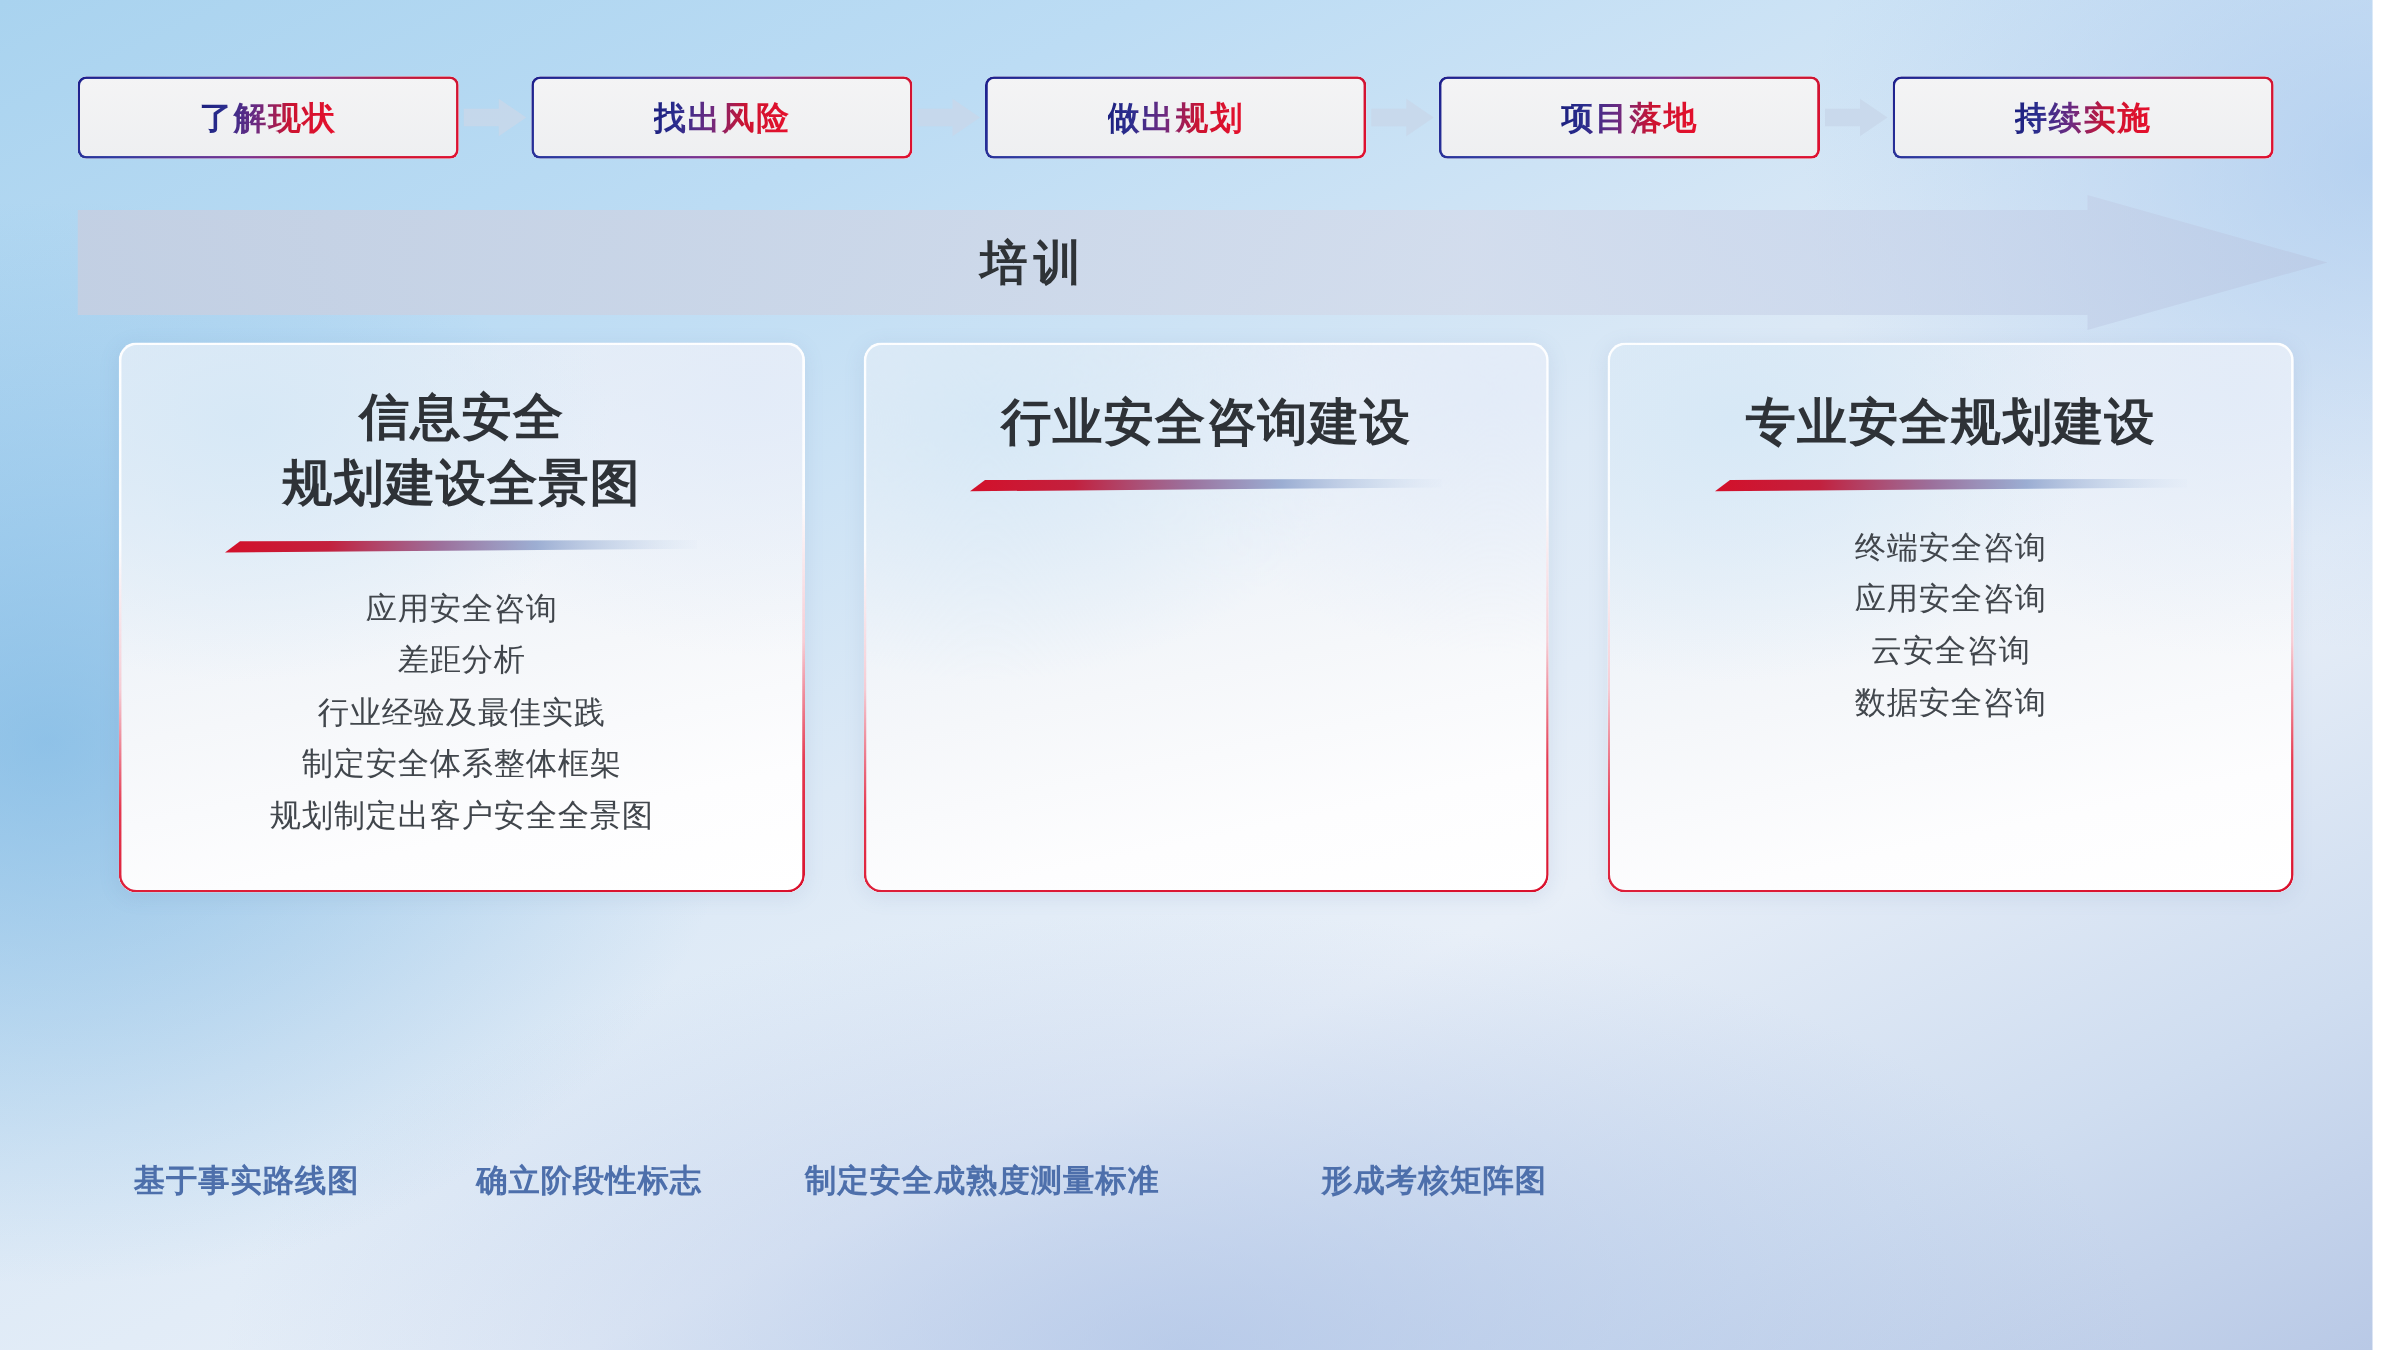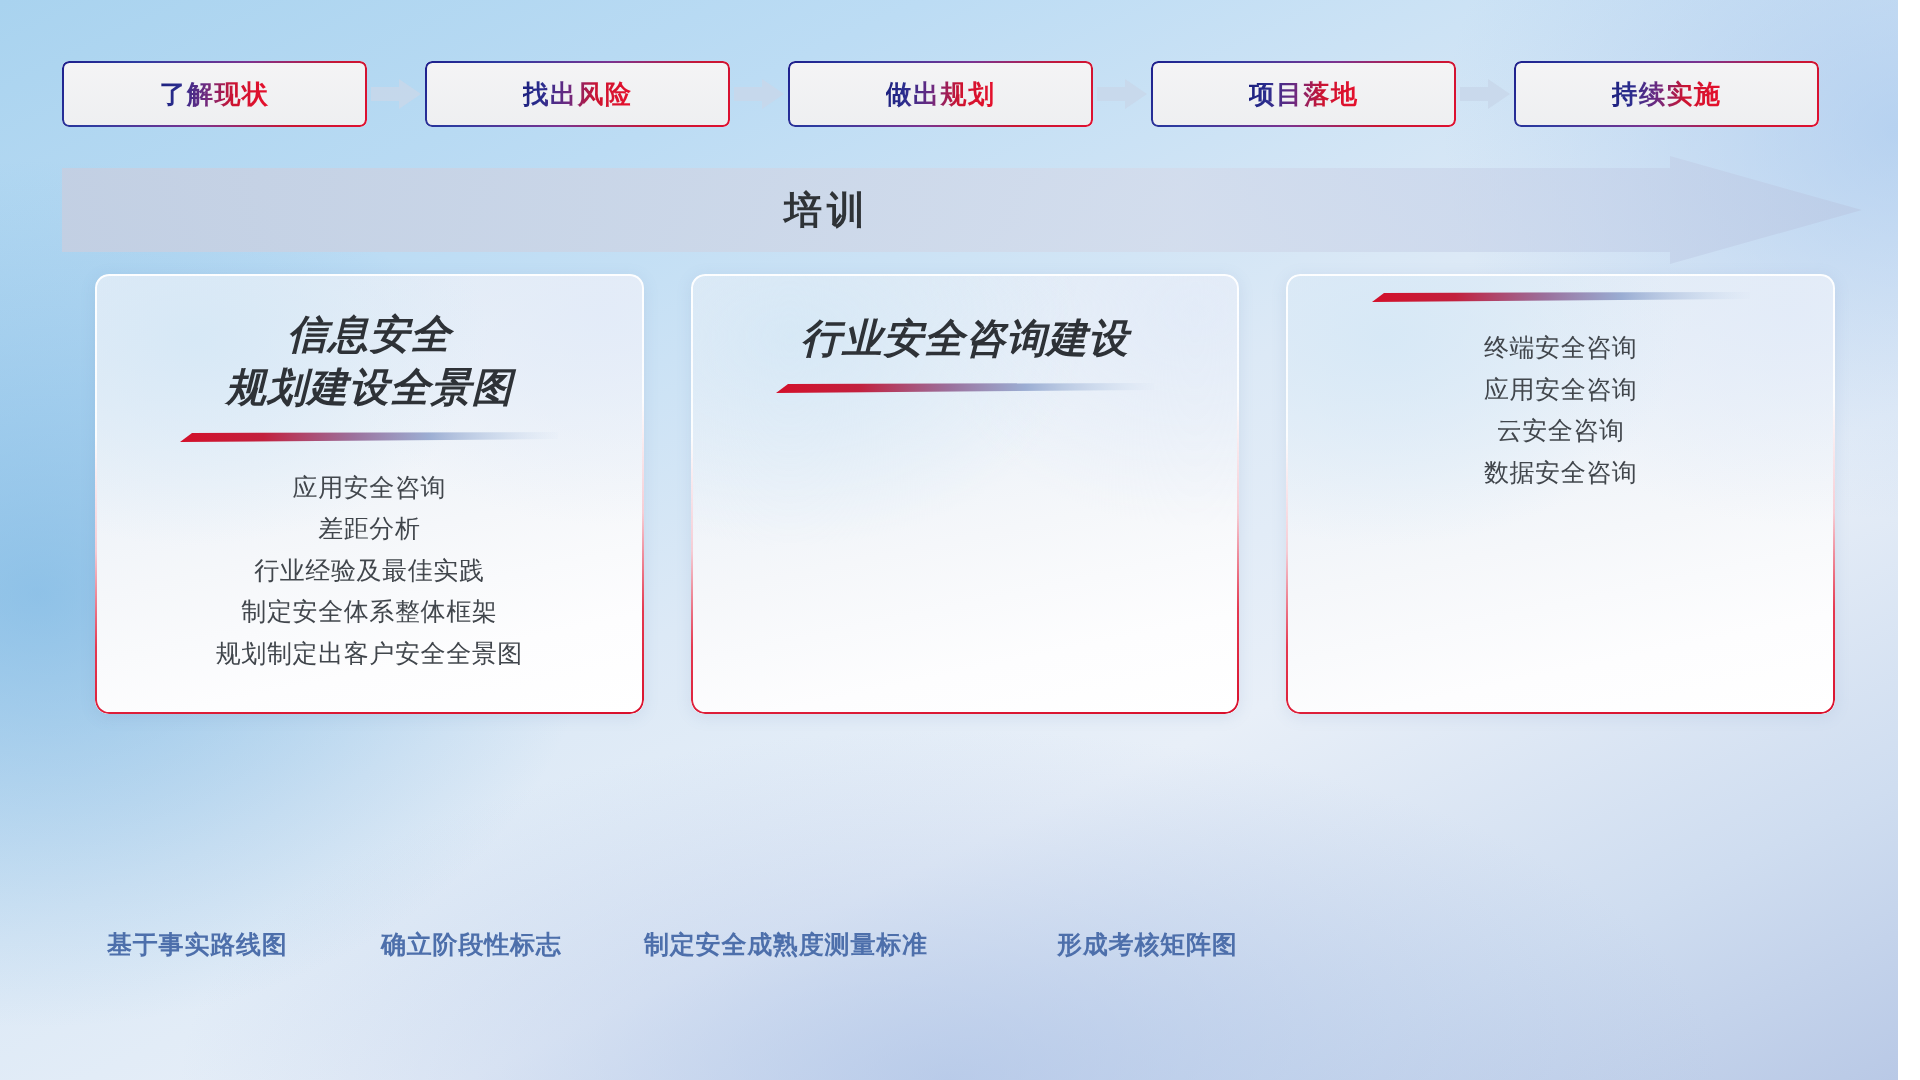--- a/index.html
+++ b/index.html
@@ -141,21 +141,20 @@
   }
   .card-title {
     margin-top: 38px;
     font-size: 40px;
     font-weight: bold;
     line-height: 1.32;
     letter-spacing: 1px;
     color: #2e3237;
     text-align: center;
     white-space: pre-line;
-    font-style: italic;
   }
   .card-divider {
     margin-top: 18px;
     width: 378px;
     height: 11px;
     flex: 0 0 auto;
   }
   .card-divider svg { display: block; }
   .card-list {
     margin-top: 24px;
@@ -299,20 +298,21 @@
               </linearGradient>
             </defs>
             <path d="M0 10 L12 1 L378 0 L378 7 Z" fill="url(#divGrad2)"></path>
           </svg>
         </div>
       </div>
     </div>
 
     <div class="card">
       <div class="card-inner">
+        <div class="card-title">专业安全规划建设</div>
         <div class="card-divider">
           <svg width="378" height="11" viewBox="0 0 378 11" preserveAspectRatio="none">
             <defs>
               <linearGradient id="divGrad3" x1="0" y1="0" x2="1" y2="0">
                 <stop offset="0%" stop-color="#d3102a" stop-opacity="1"></stop>
                 <stop offset="22%" stop-color="#c21a38" stop-opacity="0.97"></stop>
                 <stop offset="46%" stop-color="#8f5a8c" stop-opacity="0.85"></stop>
                 <stop offset="66%" stop-color="#7e94c4" stop-opacity="0.72"></stop>
                 <stop offset="85%" stop-color="#a9bedd" stop-opacity="0.40"></stop>
                 <stop offset="100%" stop-color="#c8d8ec" stop-opacity="0.05"></stop>

